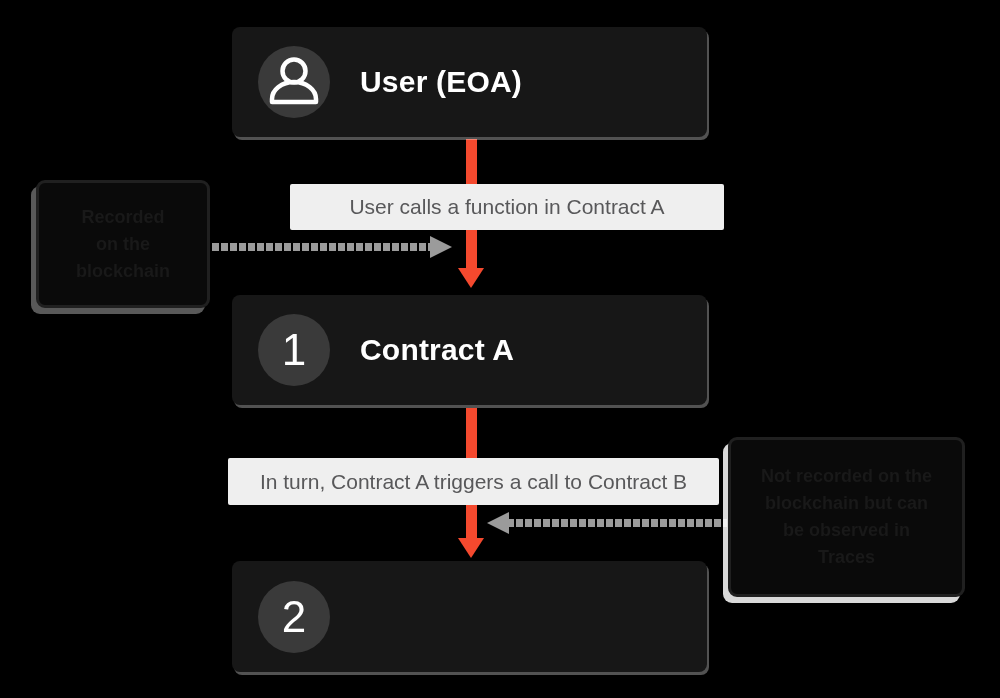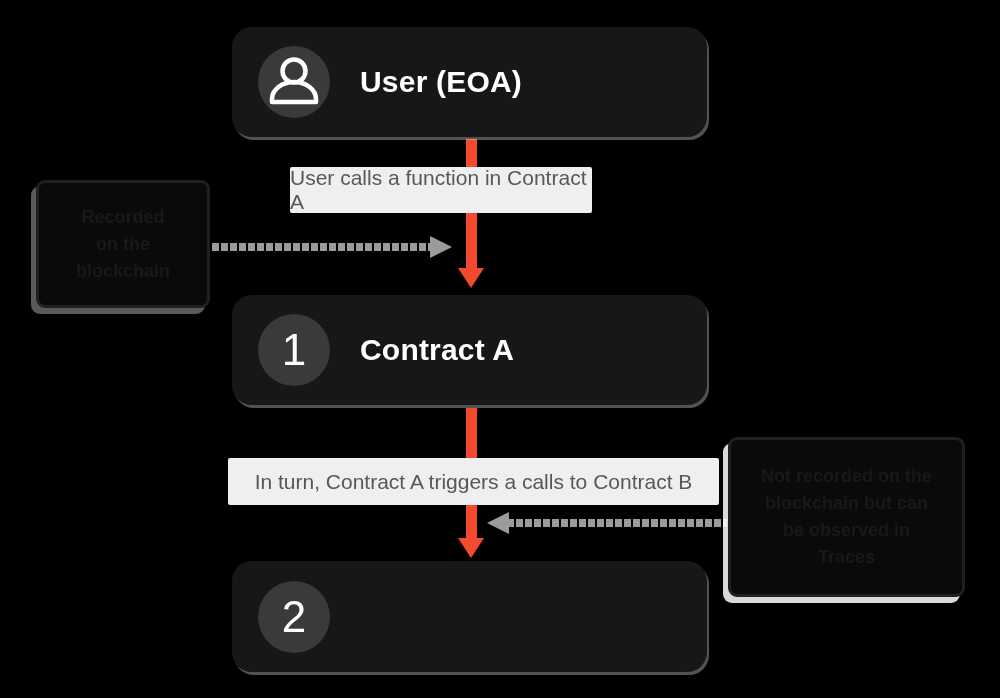--- a/index.html
+++ b/index.html
@@ -3,21 +3,21 @@
 <meta charset="utf-8">
 <style>
   html,body{margin:0;padding:0;background:#000;}
   #canvas{
     position:relative;width:1000px;height:698px;background:#000;
     font-family:"Liberation Sans", sans-serif;overflow:hidden;
   }
   
   .node{
     position:absolute;left:232px;width:475px;height:110px;
-    background:#171717;border-radius:20px;
+    background:#171717;border-radius:8px;
     box-shadow:2px 3px 0 rgba(255,255,255,0.32);
     display:flex;align-items:center;z-index:3;
   }
   .badge{
     width:72px;height:72px;border-radius:50%;background:#3a3a3a;
     margin-left:26px;flex:0 0 auto;
     display:flex;align-items:center;justify-content:center;
   }
   .badge-num{color:#fff;font-size:44px;font-weight:400;line-height:1;}
   .node-title{color:#fff;font-size:30px;font-weight:700;margin-left:30px;letter-spacing:0.2px;}
@@ -92,22 +92,22 @@
     </div>
     <div class="node-title">Contract A</div>
   </div>
 
   <div class="node" style="top:561px;height:111px;">
     <div class="badge">
       <span class="badge-num">2</span>
     </div>
   </div>
 
-  <div class="pill" style="left:290px;top:167px;width:302px;height:46px;">User calls a function in Contract A</div>
-  <div class="pill" style="left:228px;top:458px;width:491px;height:47px;">In turn, Contract A triggers a calls to Contract B</div>
+  <div class="pill" style="left:290px;top:184px;width:434px;height:46px;">User calls a function in Contract A</div>
+  <div class="pill" style="left:228px;top:458px;width:491px;height:47px;">In turn, Contract A triggers a call to Contract B</div>
 
   <div class="callout" style="left:36px;top:180px;width:174px;height:128px;box-shadow:-5px 6px 0 rgba(255,255,255,0.35);">
     <span>Recorded</span>
     <span>on the</span>
     <span>blockchain</span>
   </div>
 
   <div class="callout" style="left:728px;top:437px;width:237px;height:160px;box-shadow:-5px 6px 0 rgba(255,255,255,0.85);">
     <span>Not recorded on the</span>
     <span>blockchain but can</span>

